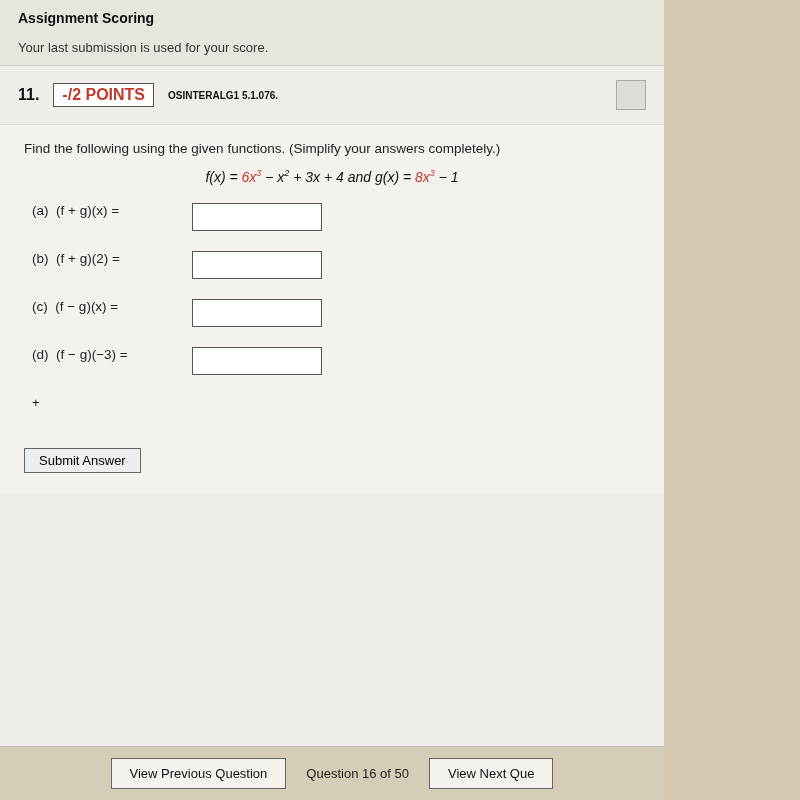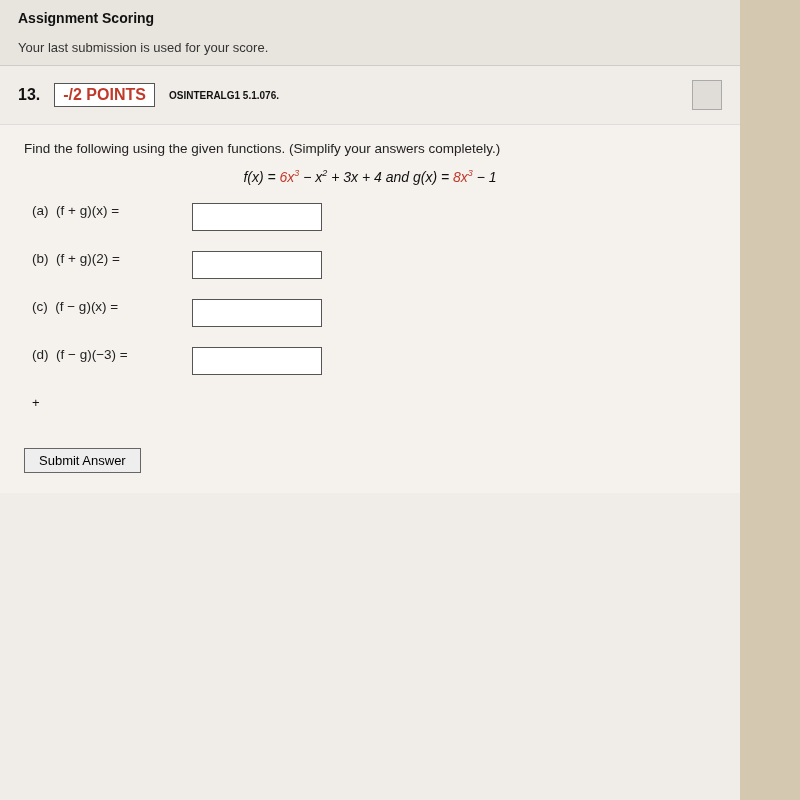--- a/index.html
+++ b/index.html
@@ -9,21 +9,21 @@
     }
     body {
       width: 800px;
       height: 800px;
       background-color: #d4c9b0;
       font-family: Arial, sans-serif;
       font-size: 14px;
       overflow: hidden;
     }
     .page-wrapper {
-      width: 740px;
+      width: 664px;
       height: 800px;
       position: relative;
       background: #c8bda0;
     }
     .main-content {
       background: #f0ede8;
       margin: 0;
       padding: 0;
       width: 100%;
       min-height: 100%;
@@ -179,21 +179,21 @@
   <div class="main-content">
 
     <div class="assignment-scoring-bar">
       <div class="assignment-scoring-title">Assignment Scoring</div>
       <div class="assignment-scoring-subtitle">Your last submission is used for your score.</div>
     </div>
 
     <div class="question-section">
 
       <div class="question-header">
-        <span class="question-number">13.</span>
+        <span class="question-number">11.</span>
         <span class="points-badge">-/2 POINTS</span>
         <span class="question-code">OSINTERALG1 5.1.076.</span>
         <div class="bookmark-btn"></div>
       </div>
 
       <div class="question-body">
         <div class="instruction-text">Find the following using the given functions. (Simplify your answers completely.)</div>
 
         <div class="function-display">
           <span style="font-style:italic;">f(x) = <span class="highlight">6x<sup>3</sup></span> − x<sup>2</sup> + 3x + 4 and g(x) = <span class="highlight">8x<sup>3</sup></span> − 1</span>
@@ -223,14 +223,19 @@
 
       </div>
 
       <div class="submit-section">
         <button class="submit-btn">Submit Answer</button>
       </div>
 
     </div>
   </div>
 
+  <div class="bottom-nav">
+    <button class="nav-btn">View Previous Question</button>
+    <span class="nav-info">Question 16 of 50</span>
+    <button class="nav-btn">View Next Que</button>
+  </div>
 
 </div>
 
 </body></html>

